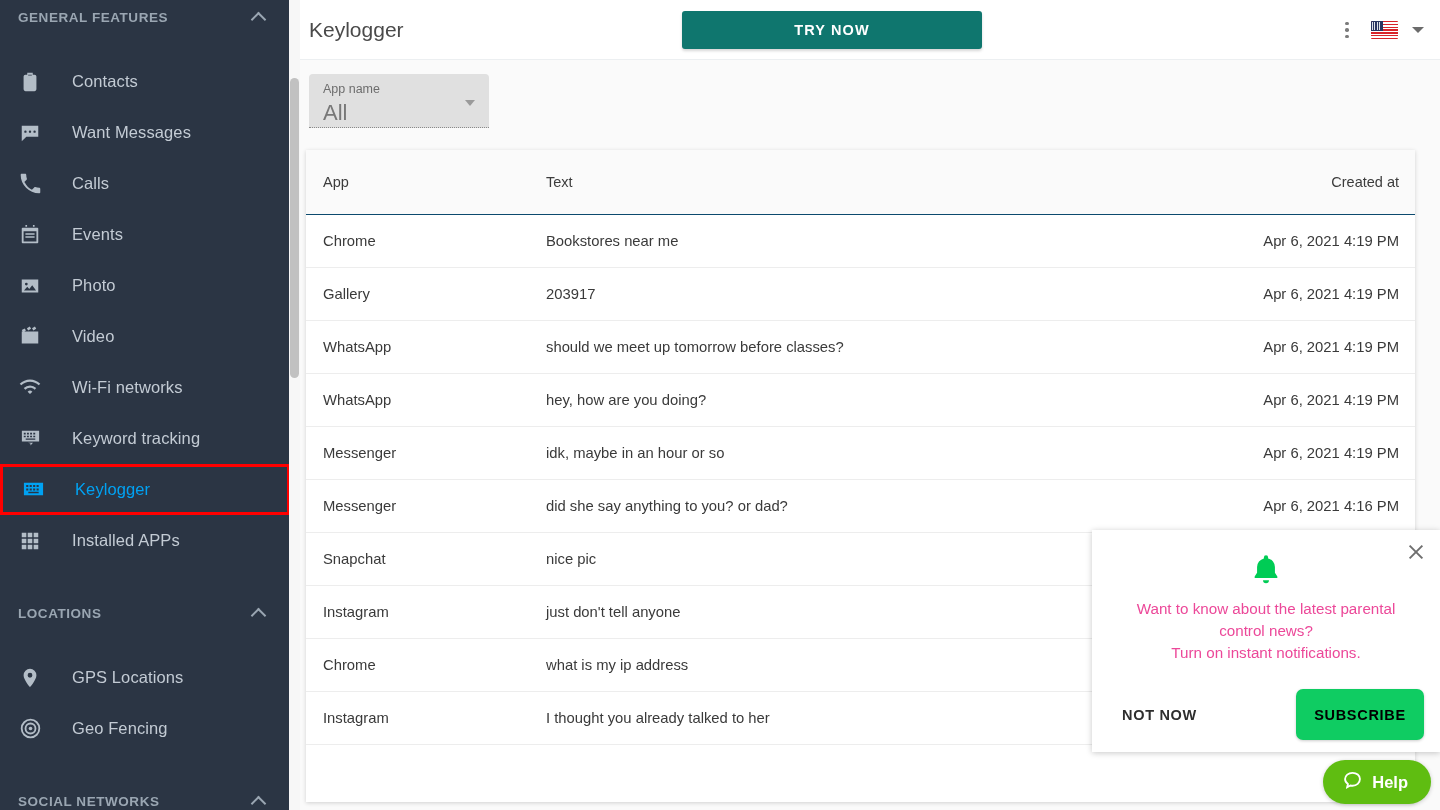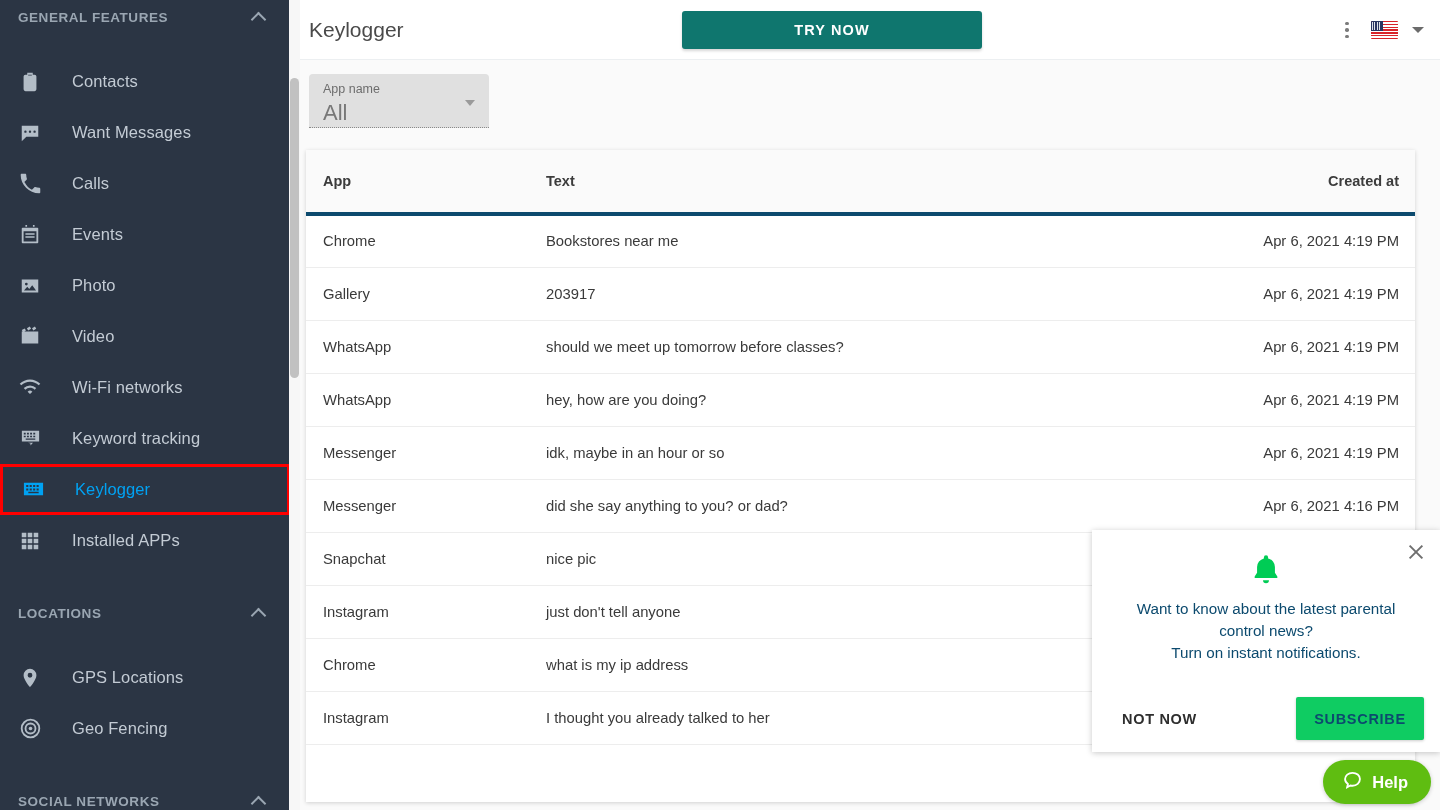--- a/index.html
+++ b/index.html
@@ -159,24 +159,24 @@
     left: 16px; top: 90px;
     width: 1109px;
     background: #ffffff;
     box-shadow: 0 1px 4px rgba(0,0,0,0.17);
   }
   table { width: 100%; border-collapse: collapse; table-layout: fixed; }
   thead th {
     background: #fafafa;
     height: 64px;
     font-size: 14.5px;
-    font-weight: bold;
+    font-weight: normal;
     color: #3c3c3c;
     text-align: left;
-    border-bottom: 4px solid #0c4a6e;
+    border-bottom: 1px solid #0c4a6e;
   }
   th.c-app, td.c-app { width: 240px; padding-left: 17px; }
   th.c-text, td.c-text { width: 610px; padding-left: 0; }
   th.c-created, td.c-created { text-align: right; padding-right: 16px; }
   tbody td {
     height: 53px;
     font-size: 14.8px;
     color: #3a3a3a;
     border-bottom: 1px solid #ededed;
   }
@@ -197,36 +197,36 @@
   }
   #notif-close::before, #notif-close::after {
     content: ""; position: absolute; left: 2px; top: 10px;
     width: 18px; height: 2px; background: #6e6e6e;
   }
   #notif-close::before { transform: rotate(45deg); }
   #notif-close::after { transform: rotate(-45deg); }
   #bell { position: absolute; left: 0; right: 0; top: 22px; text-align: center; }
   #notif-text {
     position: absolute; left: 18px; right: 18px; top: 68px;
-    text-align: center; font-size: 15.2px; color: #0c4a6e; line-height: 22px;
+    text-align: center; font-size: 15.2px; color: #ec4899; line-height: 22px;
   }
   #notif-actions {
     position: absolute; left: 0; right: 0; bottom: 12px;
     display: flex; align-items: center; justify-content: space-between;
     padding: 0 16px;
   }
   #not-now {
     background: none; border: none; cursor: pointer;
     font-size: 14.5px; font-weight: bold; letter-spacing: 0.7px;
     color: #2e2e2e; font-family: "Liberation Sans", sans-serif;
     padding: 10px 14px;
   }
   #subscribe {
-    background: #0fcc62; color: #0c4a6e; border: none; cursor: pointer;
-    width: 128px; height: 43px; border-radius: 2px;
+    background: #0fcc62; color: #000000; border: none; cursor: pointer;
+    width: 128px; height: 51px; border-radius: 7px;
     font-size: 14.5px; font-weight: bold; letter-spacing: 0.7px;
     font-family: "Liberation Sans", sans-serif;
     box-shadow: 0 1px 3px rgba(0,0,0,0.2);
   }
 
   
   #help {
     position: absolute;
     right: 9px; bottom: 6px;
     height: 44px;

